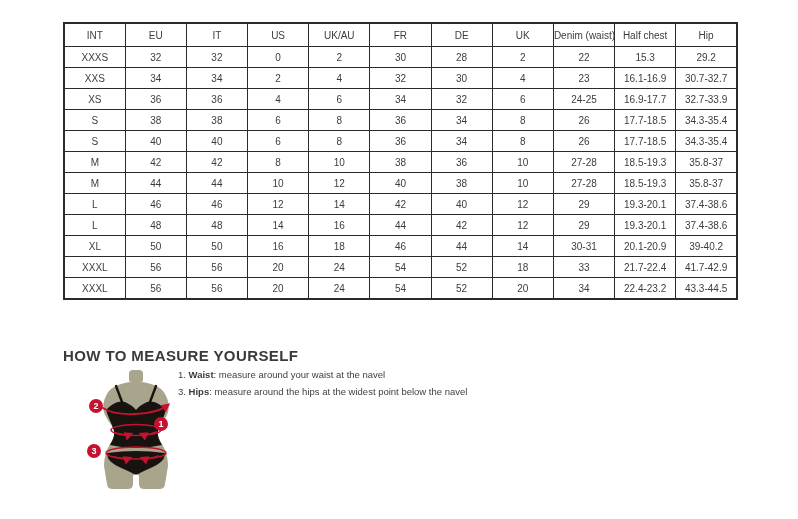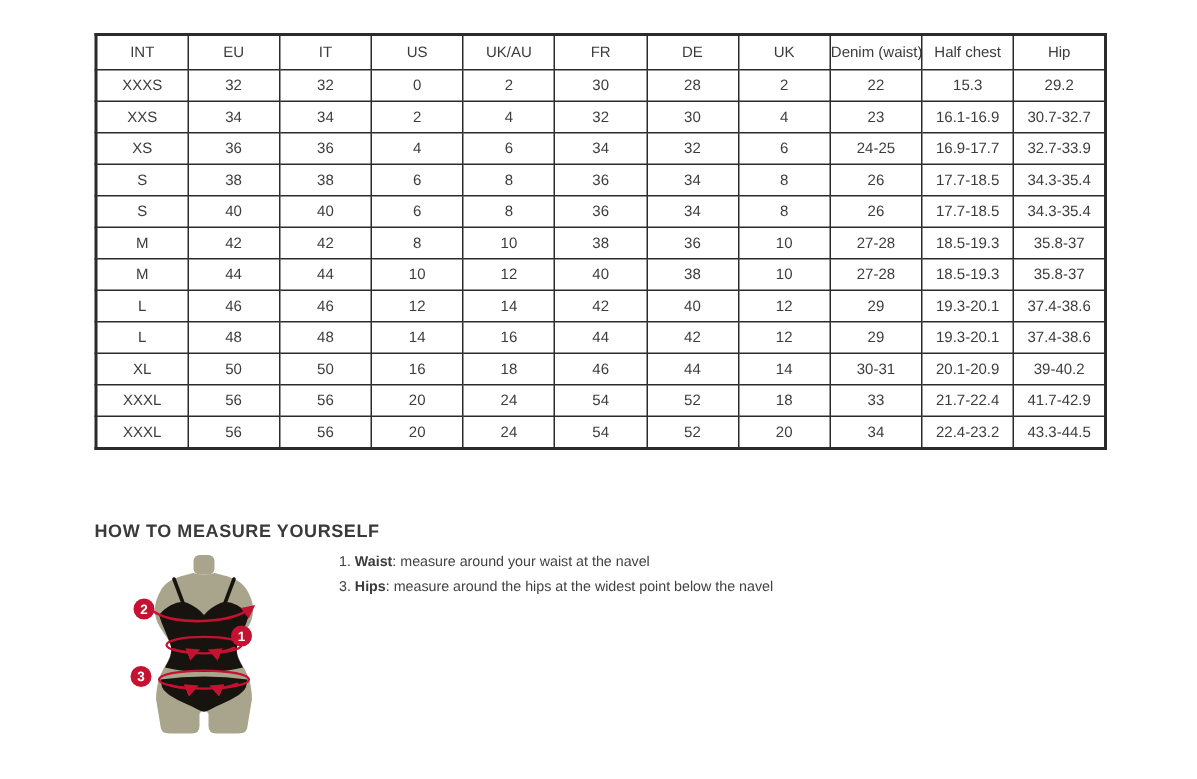--- a/index.html
+++ b/index.html
@@ -32,39 +32,39 @@
     white-space: nowrap;
     overflow: hidden;
   }
   .size-table th { height: 22px; }
   .size-table td { height: 20px; }
   
   .measure-title {
     position: absolute;
     left: 63px; top: 347px;
     margin: 0;
-    font-size: 12px;
+    font-size: 15px;
     font-weight: bold;
     letter-spacing: 0.4px;
     color: #3a3a3a;
   }
   .figure-wrap {
     position: absolute;
     left: 80px; top: 366px;
     width: 100px; height: 130px;
   }
   .steps {
     position: absolute;
     left: 178px; top: 370px;
     margin: 0; padding: 0;
     list-style: none;
     font-size: 9.5px;
     color: #414141;
   }
-  .steps li { margin-bottom: 6.5px; line-height: 10px; margin-left: 48px; }
+  .steps li { margin-bottom: 6.5px; line-height: 10px; }
   .steps b { font-weight: bold; color: #3b3b3b; }
   .badge-num {
     font-family: "Liberation Sans", sans-serif;
     font-size: 9px;
     font-weight: bold;
     fill: #ffffff;
     text-anchor: middle;
   }
 </style>
 </head>

